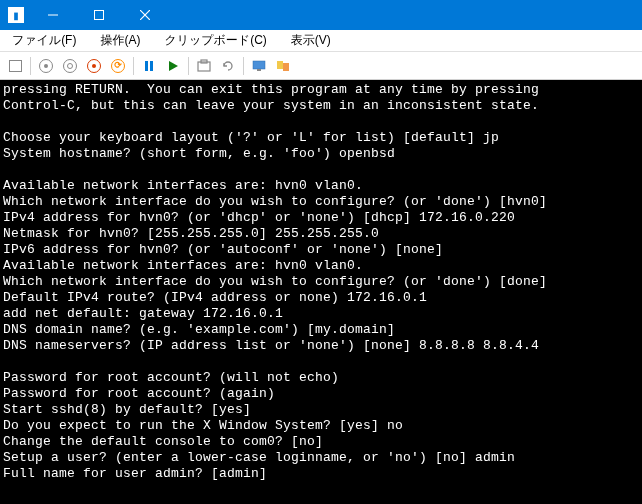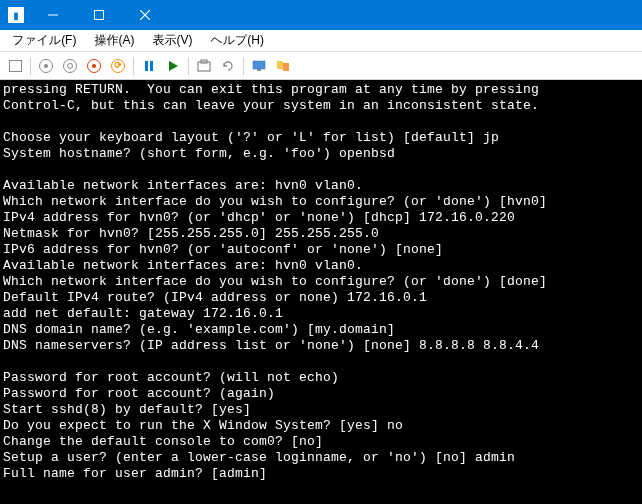--- a/index.html
+++ b/index.html
@@ -37,21 +37,21 @@
     color: #fff; font-size: 12px;
   }
   .menubar {
     background: #fff;
     height: 22px;
     display: flex;
     align-items: flex-start;
     padding: 0 4px;
     border-bottom: 1px solid #e0e0e0;
     font-size: 12px;
-    gap: 2px;
+    gap: 8px;
   }
   .menu-item { padding: 2px 8px; }
   .toolbar {
     background: #fff;
     height: 28px;
     display: flex;
     align-items: center;
     padding: 0 4px;
     border-bottom: 1px solid #d0d0d0;
     gap: 2px;
@@ -131,22 +131,22 @@
           <line x1="0" y1="0" x2="10" y2="10" stroke="#fff" stroke-width="1.2"></line>
           <line x1="10" y1="0" x2="0" y2="10" stroke="#fff" stroke-width="1.2"></line>
         </svg>
     </div>
   </div>
 </div>
 
 <div class="menubar">
   <span class="menu-item">ファイル(F)</span>
   <span class="menu-item">操作(A)</span>
+  <span class="menu-item">クリップボード(C)</span>
   <span class="menu-item">表示(V)</span>
-  <span class="menu-item">ヘルプ(H)</span>
 </div>
 
 <div class="toolbar">
   <div class="tool-btn">
     <div class="sq-ico"></div>
   </div>
   <div class="tool-sep"></div>
   <div class="tool-btn">
     <div class="circ">
         <div class="dot"></div>

